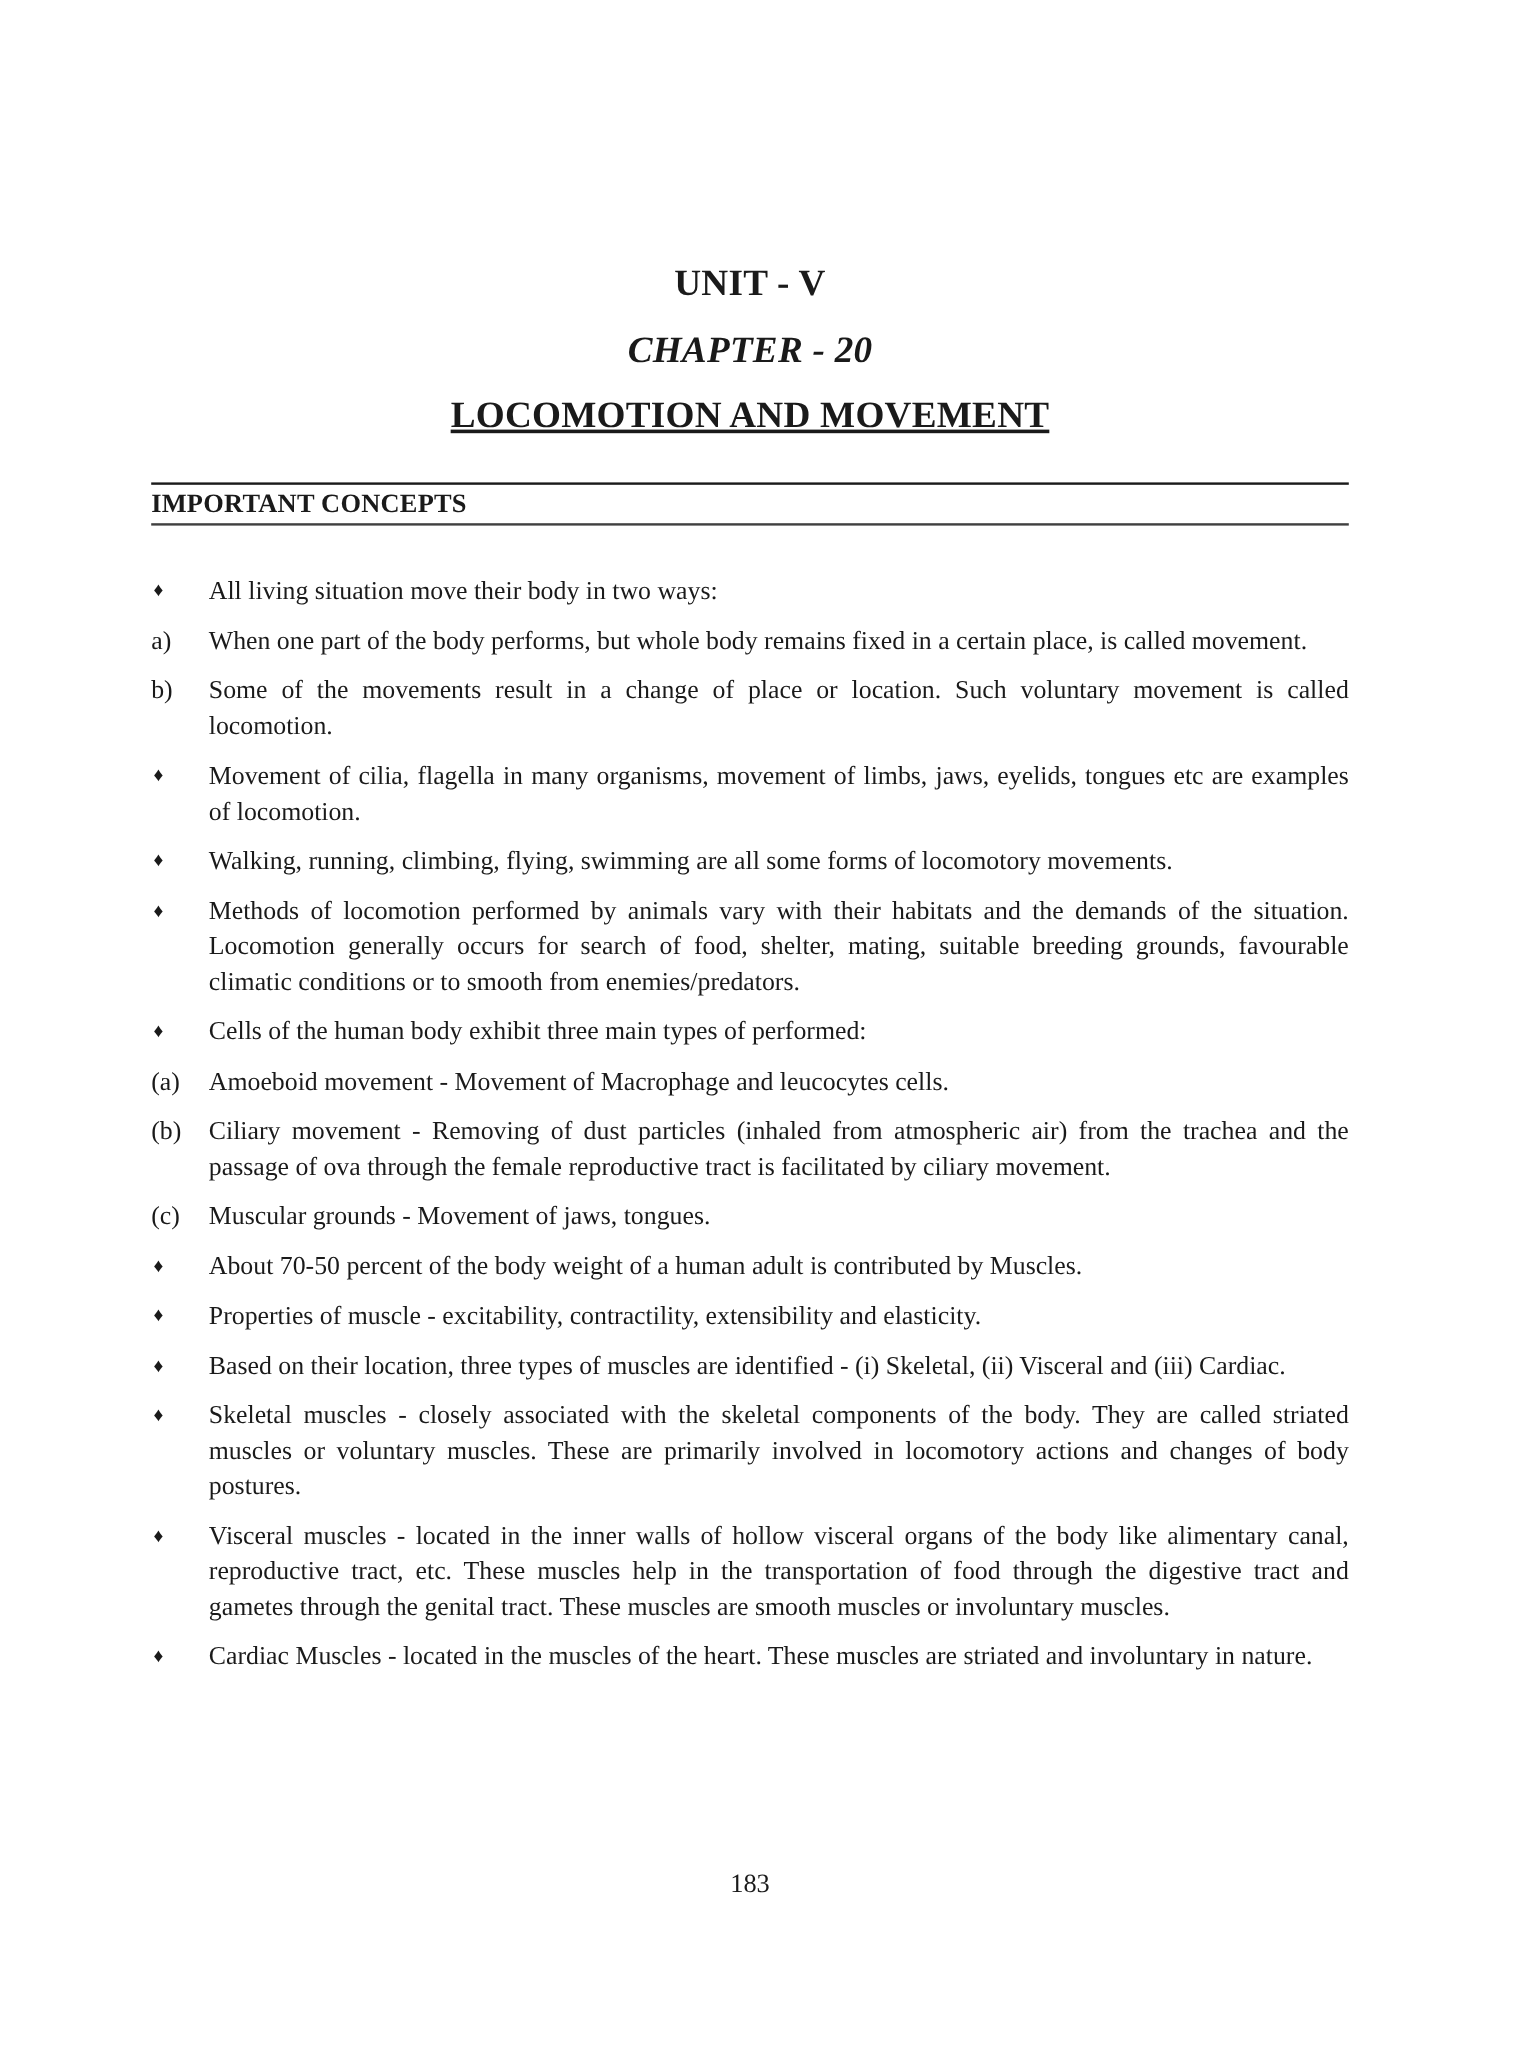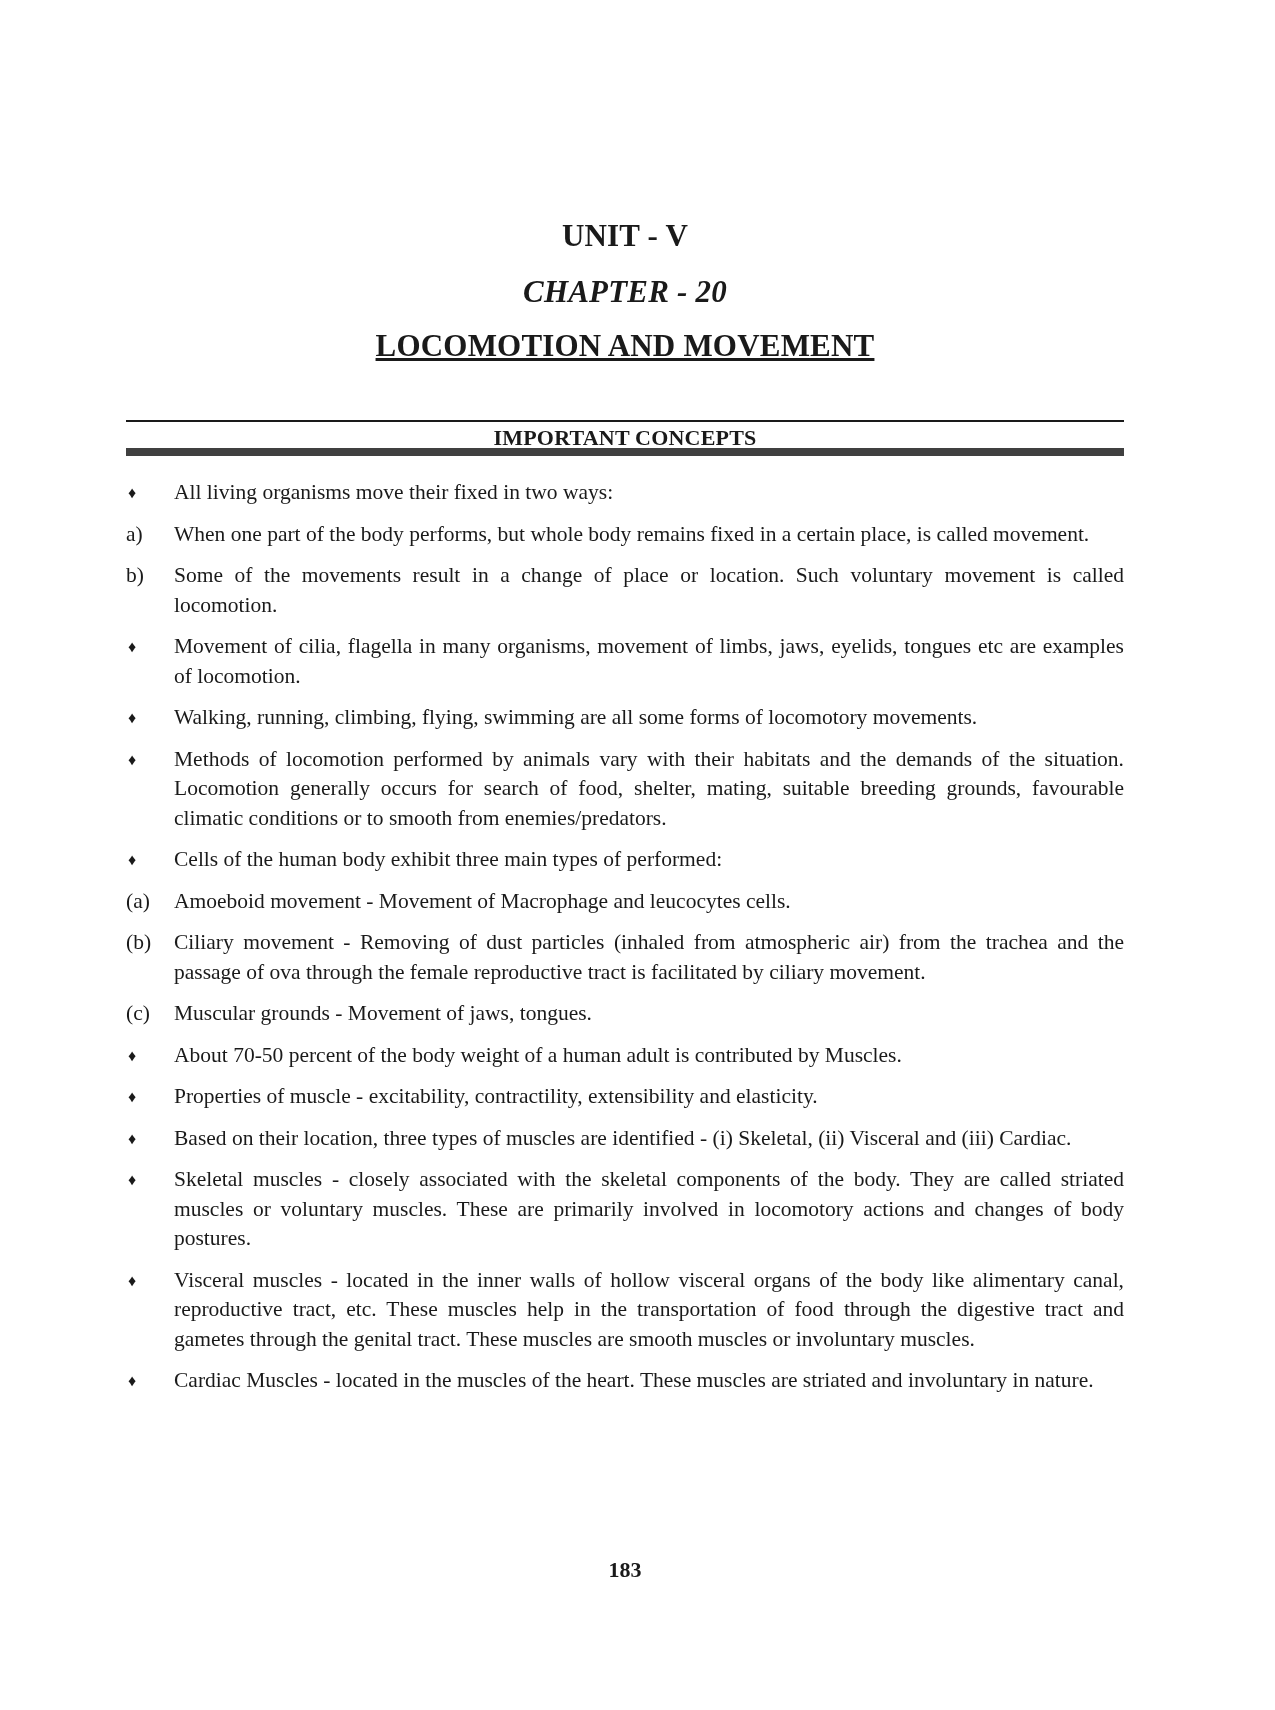--- a/index.html
+++ b/index.html
@@ -36,26 +36,25 @@
       margin: 0;
     }
     .h-unit { position: absolute; left: 0; right: 0; top: 8px; }
     .h-chapter { position: absolute; left: 0; right: 0; top: 64px; font-style: italic; }
     .h-title { position: absolute; left: 0; right: 0; top: 118px; text-decoration: underline; }
 
     .concepts-box {
       position: absolute;
       left: 126px;
       width: 998px;
-      top: 420px;
+      top: 402px;
       height: 36px;
       border-top: 2px solid #1a1a1a;
-      border-bottom: 8px solid #404040;
+      border-bottom: 2px solid #404040;
       box-sizing: border-box;
-      text-align: center;
     }
     .concepts-title {
       font-weight: bold;
       font-size: 22px;
       line-height: 32px;
       letter-spacing: 0.2px;
     }
 
     .items {
       position: absolute;
@@ -86,21 +85,21 @@
       top: 0;
     }
     .item-text { display: block; }
 
     .page-number {
       position: absolute;
       left: 0;
       width: 1250px;
       top: 1557px;
       text-align: center;
-      font-weight: bold;
+      font-weight: normal;
       font-size: 22px;
     }
   </style>
 </head>
 <body>
 
 <div class="page">
 
   <div class="headings">
     <div class="heading h-unit">UNIT - V</div>
@@ -108,21 +107,21 @@
     <div class="heading h-title">LOCOMOTION AND MOVEMENT</div>
   </div>
 
   <div class="concepts-box">
     <span class="concepts-title">IMPORTANT CONCEPTS</span>
   </div>
 
   <ul class="items">
     <li class="item">
       <span class="marker marker-diamond">♦</span>
-      <span class="item-text">All living organisms move their fixed in two ways:</span>
+      <span class="item-text">All living situation move their body in two ways:</span>
     </li>
     <li class="item">
       <span class="marker">a)</span>
       <span class="item-text">When one part of the body performs, but whole body remains fixed in a certain place, is called movement.</span>
     </li>
     <li class="item">
       <span class="marker">b)</span>
       <span class="item-text">Some of the movements result in a change of place or location. Such voluntary movement is called locomotion.</span>
     </li>
     <li class="item">

